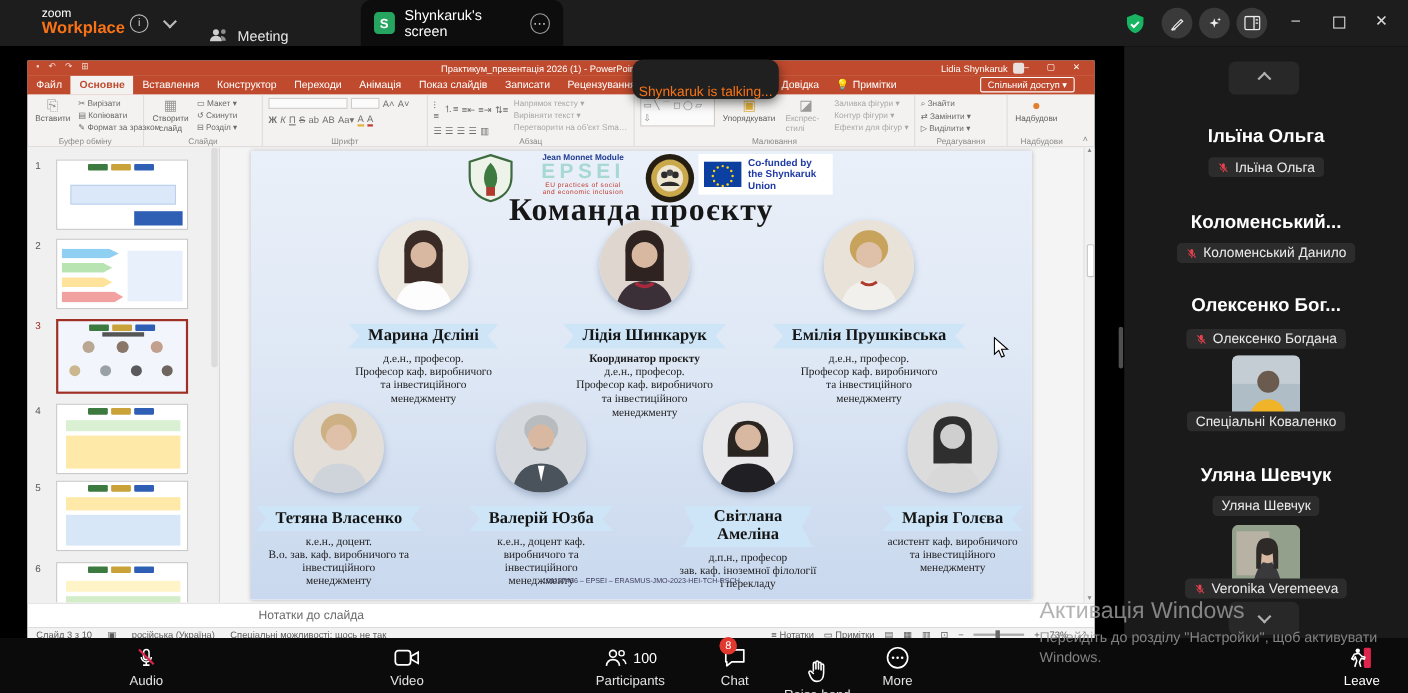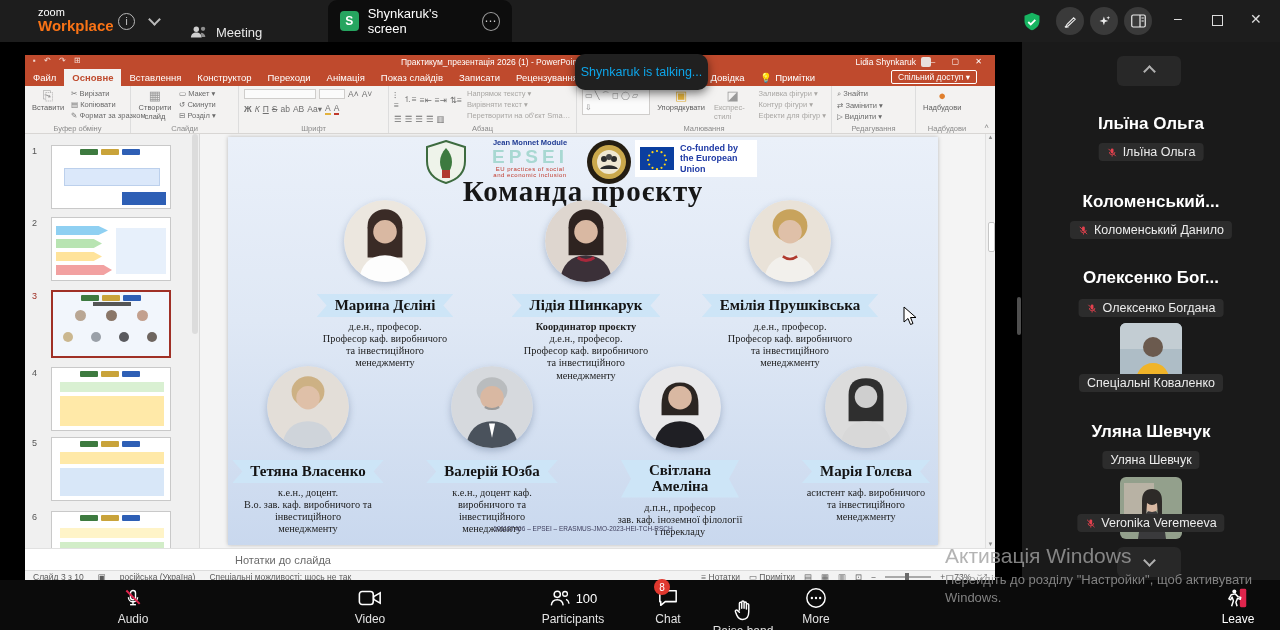--- a/index.html
+++ b/index.html
@@ -84,21 +84,21 @@
   .p3{left:-20px;top:229px}.p4{left:164px;top:229px}.p5{left:352px;top:229px}.p6{left:538px;top:229px}
   .sfooter{left:0;top:388px;width:710px;text-align:center;font-size:6.5px;color:#3d3d5c}
 
   .notesbar{left:0;top:493px;width:970px;height:22px;background:#fff;border-top:1px solid #e1e1e1;font-size:11px;color:#6a6a6a;display:flex;align-items:center;padding-left:210px}
   .statusbar{left:0;top:515px;width:970px;height:13px;background:#f3f3f3;border-top:1px solid #dcdcdc;font-size:8.5px;color:#5a5a5a;display:flex;align-items:center;gap:14px;padding:0 8px}
   .sbright{margin-left:auto;display:flex;align-items:center;gap:9px}
   .slider{width:46px;height:2px;background:#a9a9a9;position:relative}
   .knob{position:absolute;left:20px;top:-3px;width:4px;height:8px;background:#6a6a6a}
 
   
-  #toast{left:575px;top:54px;width:133px;height:36px;background:#202020;border-radius:10px;display:flex;align-items:center;justify-content:center;font-size:12.5px;color:#0ea5e9;box-shadow:0 3px 10px rgba(0,0,0,.55);z-index:40}
+  #toast{left:575px;top:54px;width:133px;height:36px;background:#202020;border-radius:10px;display:flex;align-items:flex-end;justify-content:center;font-size:12.5px;color:#f97316;box-shadow:0 3px 10px rgba(0,0,0,.55);z-index:40}
 
   
   #sidebar{left:1022px;top:42px;width:258px;height:538px;background:#1a1a1a;overflow:hidden}
   .navbtn{left:95px;width:64px;height:30px;background:#282828;border-radius:6px;display:flex;align-items:center;justify-content:center}
   .phead{position:absolute;left:0;width:258px;text-align:center;font-size:17px;font-weight:bold;color:#fff;white-space:nowrap}
   .pbadge{position:absolute;left:50%;transform:translateX(-50%);background:#2c2c2c;border-radius:4px;padding:2px 8px;font-size:12.5px;color:#ececec;display:flex;align-items:center;gap:5px;white-space:nowrap}
   .ptile-photo{position:absolute;left:98px;width:62px;height:62px;border-radius:6px;overflow:hidden}
 
   
   #toolbar{left:0;top:580px;width:1280px;height:50px;background:#0b0b0b;z-index:10}
@@ -405,21 +405,21 @@
                   <circle cx="12.5" cy="20.8" r="1.1"></circle>
                   <circle cx="9.2" cy="17.5" r="1.1"></circle>
                   <circle cx="8" cy="13" r="1.1"></circle>
                   <circle cx="9.2" cy="8.5" r="1.1"></circle>
                   <circle cx="12.5" cy="5.2" r="1.1"></circle>
                 </g>
               </svg>
           </div>
           <div class="cftxt">
               <div>Co-funded by</div>
-              <div>the European Union</div>
+              <div>the Shynkaruk Union</div>
             </div>
         </div>
         <div class="a stitle">Команда проєкту</div>
 
         <div class="tcard p0">
           <div class="tphoto">
               <svg viewBox="0 0 80 80" width="82" height="82">
                 <circle cx="40" cy="40" r="40" fill="#ece7df"></circle>
                 <ellipse cx="40" cy="25" rx="17" ry="16" fill="#3a2b26"></ellipse>
                 <path d="M23 26h34v30H23z" fill="#3a2b26"></path>
@@ -648,21 +648,21 @@
 
   <div class="ptile-photo" style="top:435px">
     <svg width="62" height="62" viewBox="0 0 62 62">
         <rect width="62" height="62" fill="#93a08c"></rect>
         <rect width="30" height="40" x="4" y="6" fill="#b8b2a4"></rect>
         <path d="M18 62q3-26 14-30 11 4 14 30z" fill="#3a3a3c"></path>
         <circle cx="32" cy="26" r="9" fill="#d9b8a2"></circle>
         <path d="M22 24q0-12 10-12t10 12v16h-4l-1-14q-5 4-10 0l-1 14h-4z" fill="#2e2a28"></path>
       </svg>
   </div>
-  <div class="pbadge" style="top:472px">
+  <div class="pbadge" style="top:484px">
     <svg width="11" height="11" viewBox="0 0 24 24">
         <path d="M12 3a3 3 0 0 1 3 3v5a3 3 0 0 1-6 0V6a3 3 0 0 1 3-3z" fill="#e5414e"></path>
         <path d="M6 11a6 6 0 0 0 12 0" stroke="#e5414e" stroke-width="1.8" fill="none"></path>
         <line x1="12" y1="17" x2="12" y2="21" stroke="#e5414e" stroke-width="1.8"></line>
         <line x1="4" y1="4" x2="20" y2="20" stroke="#e5414e" stroke-width="2"></line>
       </svg>
     <span>Veronika Veremeeva</span>
   </div>
 
   <div class="a navbtn" style="top:505px">

